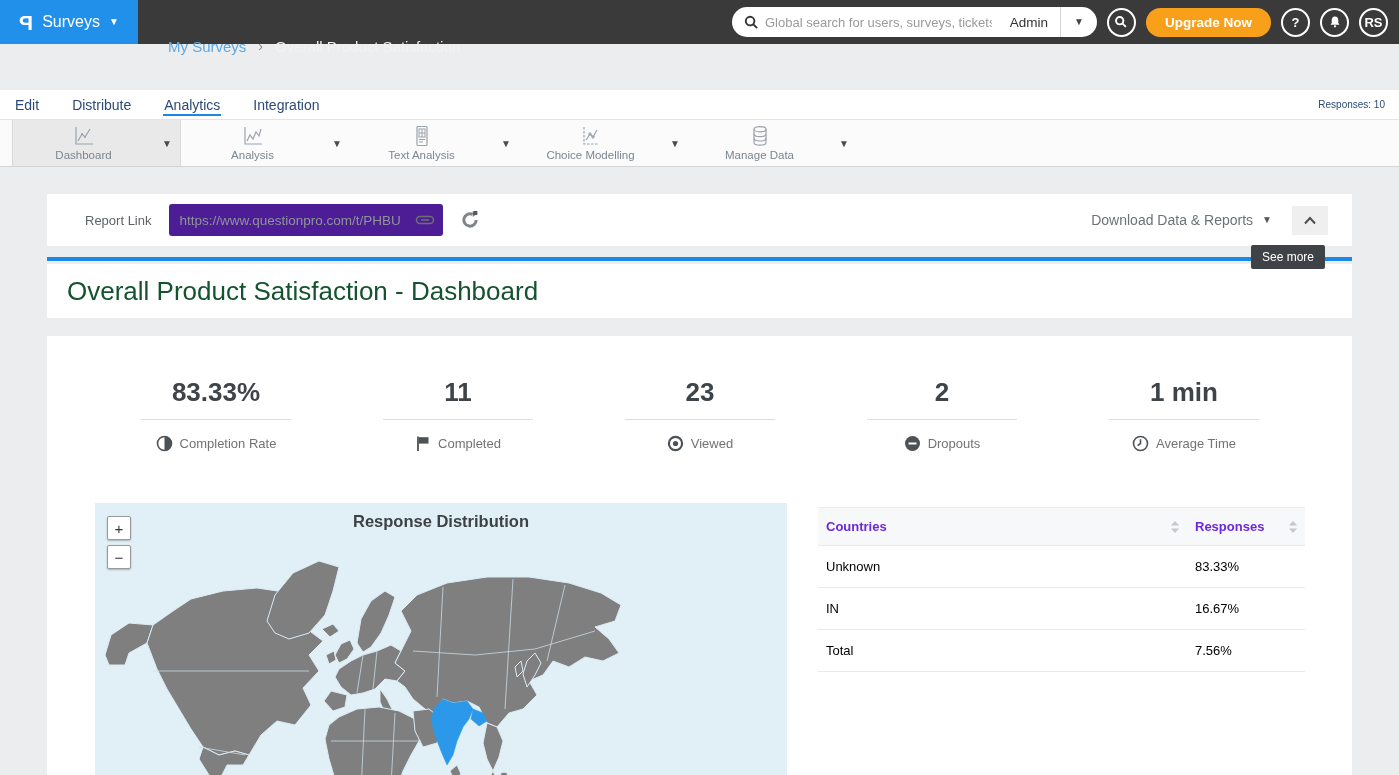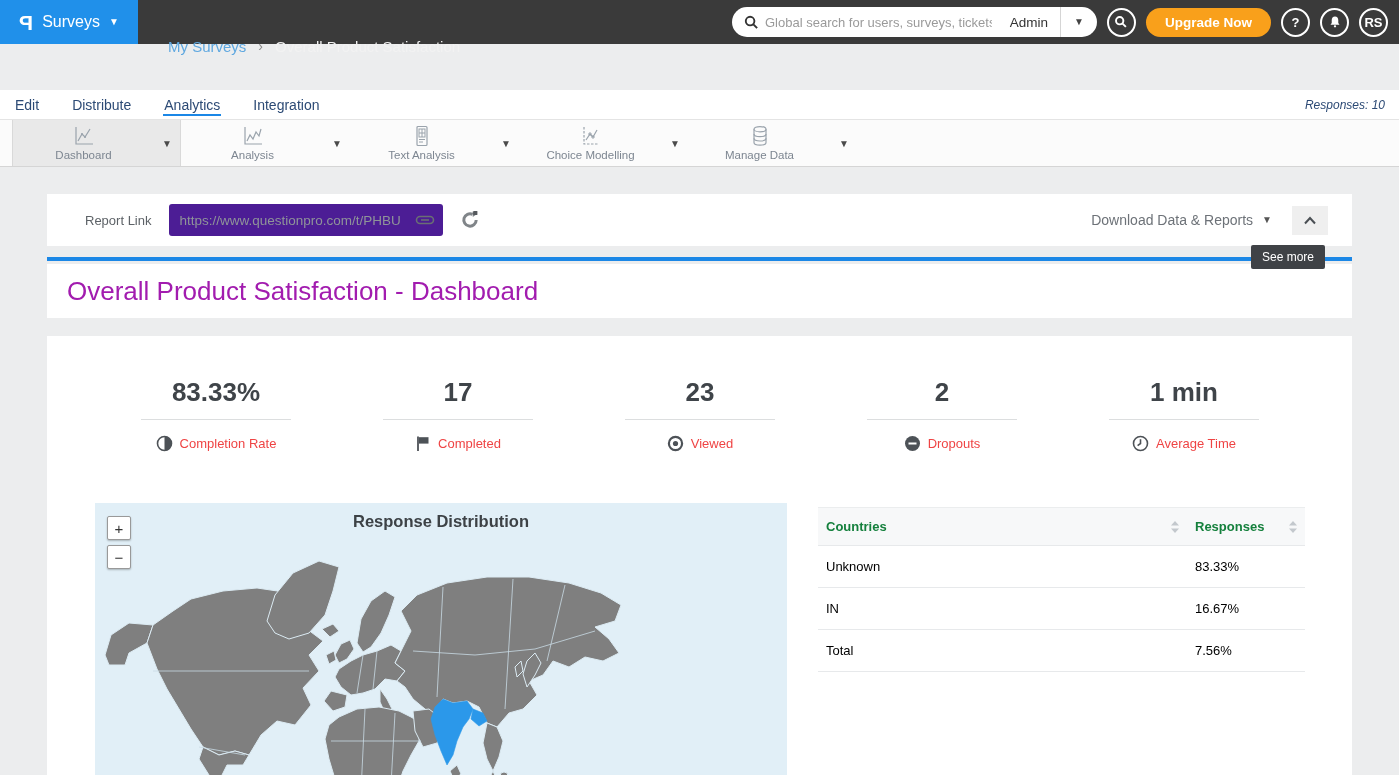--- a/index.html
+++ b/index.html
@@ -35,21 +35,21 @@
   .upgrade-btn { height:29px; border:none; border-radius:15px; background:#f9a01b; color:#fff;
                  font-size:13.5px; font-weight:bold; padding:0 19px; cursor:pointer;
                  font-family:"Liberation Sans",sans-serif; }
 
   
   .survey-nav { height:30px; background:#fff; display:flex; align-items:center;
                 padding:0 14px; border-bottom:1px solid #e4e4e4;margin-top:46px; }
   .nav-item { font-size:14px; color:#2c4a75; margin-right:31px; cursor:pointer;
               padding:4px 1px 3px; }
   .nav-item.active { border-bottom:2px solid #1b87e6; padding-bottom:1px; }
-  .nav-responses { margin-left:auto; font-size:12px; color:#2c4a75;font-style:italic; }
+  .nav-responses { margin-left:auto; font-size:10px; color:#2c4a75; }
 
   
   .toolbar { height:47px; background:#fbfbfb; border-bottom:1px solid #d5d5d5;
              display:flex; padding-left:12px; }
   .tcell { width:169px; display:flex; align-items:center; cursor:pointer; }
   .tcell.active { background:#e9e9e9; border-left:1px solid #d9d9d9; border-right:1px solid #d9d9d9; }
   .tcell-main { flex:1; display:flex; flex-direction:column; align-items:center; gap:2px; }
   .tcell-label { font-size:11.5px; color:#7d8691; }
   .tcaret { width:26px; text-align:center; color:#4a4a4a; font-size:10px; }
 
@@ -67,45 +67,45 @@
   .report-right { margin-left:auto; display:flex; align-items:center; gap:20px; }
   .download-dd { display:flex; align-items:center; gap:9px; font-size:14px; color:#6d7278; cursor:pointer; }
   .download-dd .caret { color:#555; }
   .collapse-btn { width:36px; height:29px; background:#efefef; border:none;
                   display:flex; align-items:center; justify-content:center; cursor:pointer; }
   .blue-line { height:4px; background:#1b87e6; margin-top:11px; }
   .see-more-tip { position:absolute; top:78px; right:74px; background:#3f4246; color:#fff;
                   font-size:12px; padding:5px 11px; border-radius:2px; z-index:5; }
   .title-card { background:#fff; margin-top:3px; height:54px; display:flex; align-items:center;
                 padding:0 20px; }
-  .page-title { font-size:26px; font-weight:400; color:#a21caf; }
+  .page-title { font-size:26px; font-weight:400; color:#14532d; }
 
   .main-card { background:#fff; margin-top:18px; padding:41px 47px 0 48px; height:640px; }
   .stats-row { display:flex; }
   .stat { flex:1; display:flex; flex-direction:column; align-items:center; }
   .stat-value { font-size:26px; font-weight:bold; color:#3f4449; }
   .stat-divider { width:150px; height:1px; background:#dcdedf; margin:11px 0 15px; }
-  .stat-caption { display:flex; align-items:center; gap:7px; font-size:13px; color:#ef4444; }
+  .stat-caption { display:flex; align-items:center; gap:7px; font-size:13px; color:#737373; }
 
   .content-row { display:flex; margin-top:51px; gap:31px; }
   .map-panel { width:692px; height:400px; background:#e1eff7; position:relative; flex-shrink:0; }
   .map-title { position:absolute; top:9px; left:0; right:0; text-align:center;
                font-size:16.5px; font-weight:bold; color:#3d4246; z-index:2; }
   .zoom-ctrl { position:absolute; top:13px; left:12px; display:flex; flex-direction:column;
                gap:5px; z-index:3; }
   .zoom-btn { width:24px; height:24px; background:#fff; border:1px solid #999; border-radius:2px;
               font-size:15px; color:#333; display:flex; align-items:center; justify-content:center;
               cursor:pointer; box-shadow:0 1px 2px rgba(0,0,0,.25);
               font-family:"Liberation Sans",sans-serif; }
   .map-svg { position:absolute; inset:0; }
 
   .table-panel { flex:1; margin-top:4px; }
   table { width:100%; border-collapse:collapse; }
   thead th { background:#f7f8f9; border-top:1px solid #ebedee; border-bottom:1px solid #e7e9eb;
-             font-size:13px; color:#15803d; text-align:left; padding:11px 8px; }
+             font-size:13px; color:#6d28d9; text-align:left; padding:11px 8px; }
   .th-flex { display:flex; align-items:center; justify-content:space-between; gap:8px; }
   th.resp-col { width:118px; }
   td { font-size:13px; color:#000000; padding:13px 8px; border-bottom:1px solid #e7e9eb; }
   .sort-icon { display:inline-flex; }
 </style>
 </head>
 <body>
 
 <div class="topbar">
   <div class="logo-area">
@@ -264,21 +264,21 @@
         <span class="stat-divider"></span>
         <span class="stat-caption">
           <svg width="17" height="17" viewBox="0 0 17 17">
               <circle cx="8.5" cy="8.5" r="7" fill="none" stroke="#4d5257" stroke-width="1.6"></circle>
               <path d="M8.5 1.5 A7 7 0 0 1 8.5 15.5 Z" fill="#4d5257"></path>
             </svg>
           <span>Completion Rate</span>
         </span>
       </div>
       <div class="stat">
-        <span class="stat-value">17</span>
+        <span class="stat-value">11</span>
         <span class="stat-divider"></span>
         <span class="stat-caption">
           <svg width="16" height="17" viewBox="0 0 16 17">
               <line x1="3" y1="1.5" x2="3" y2="16" stroke="#4d5257" stroke-width="1.8"></line>
               <path d="M4 2.2 H13.5 V8.6 H4 Z" fill="#4d5257"></path>
             </svg>
           <span>Completed</span>
         </span>
       </div>
       <div class="stat">

